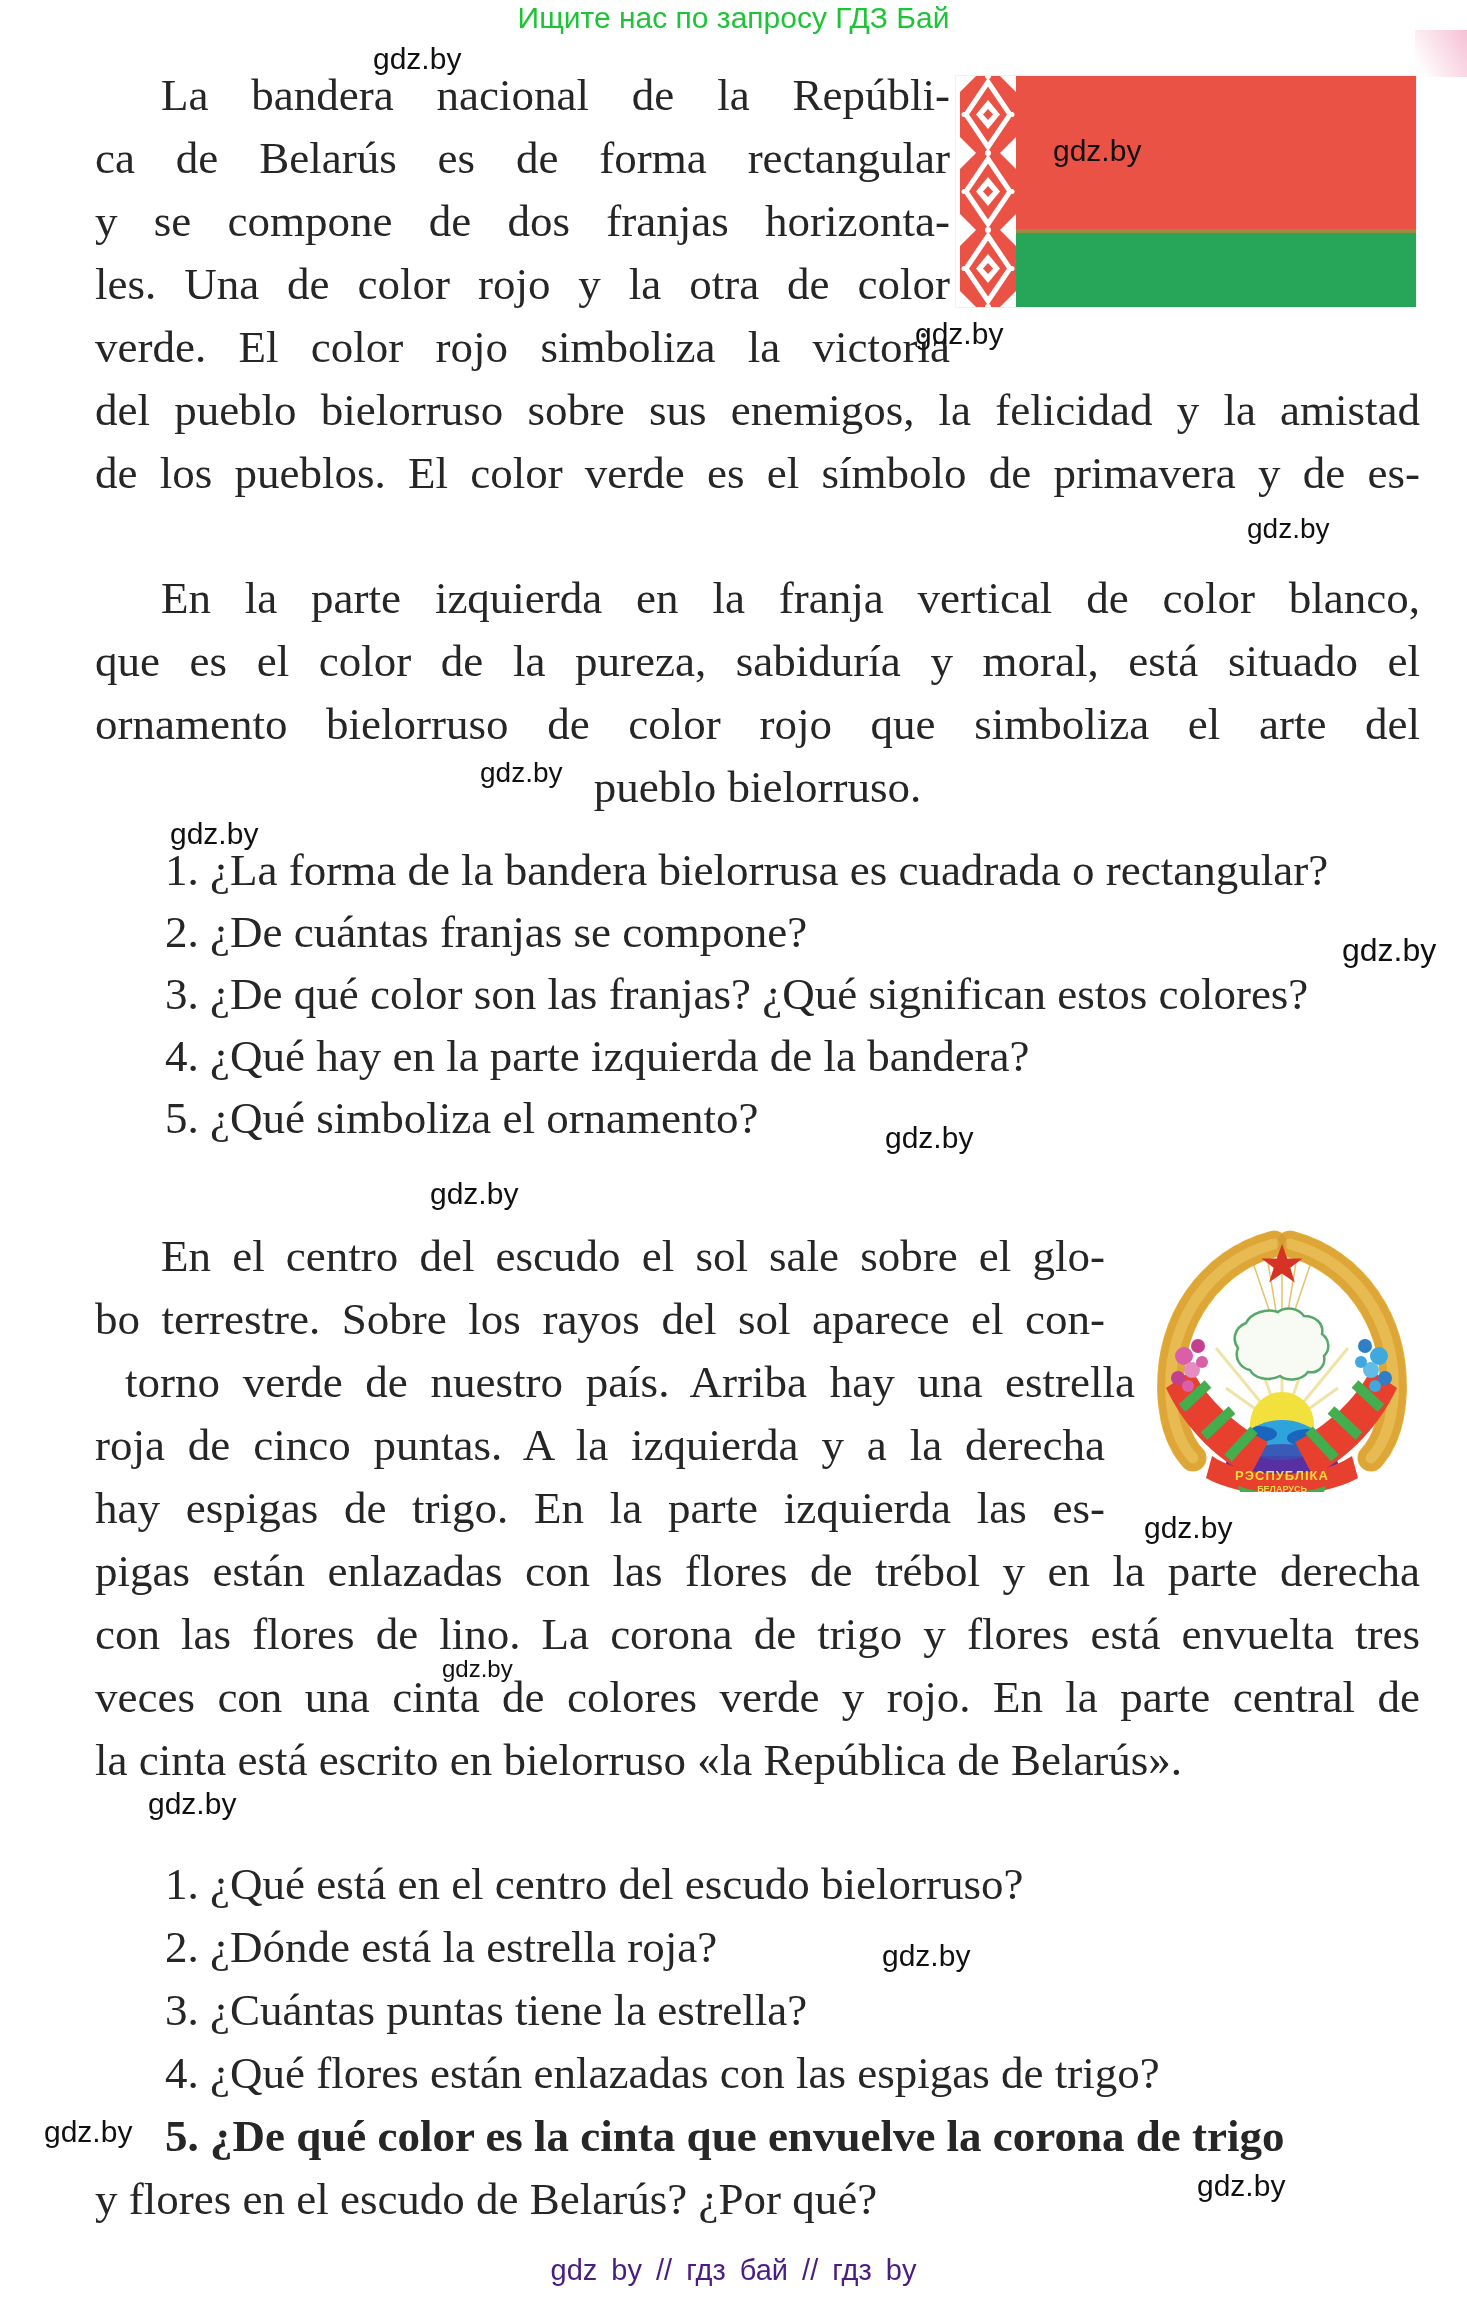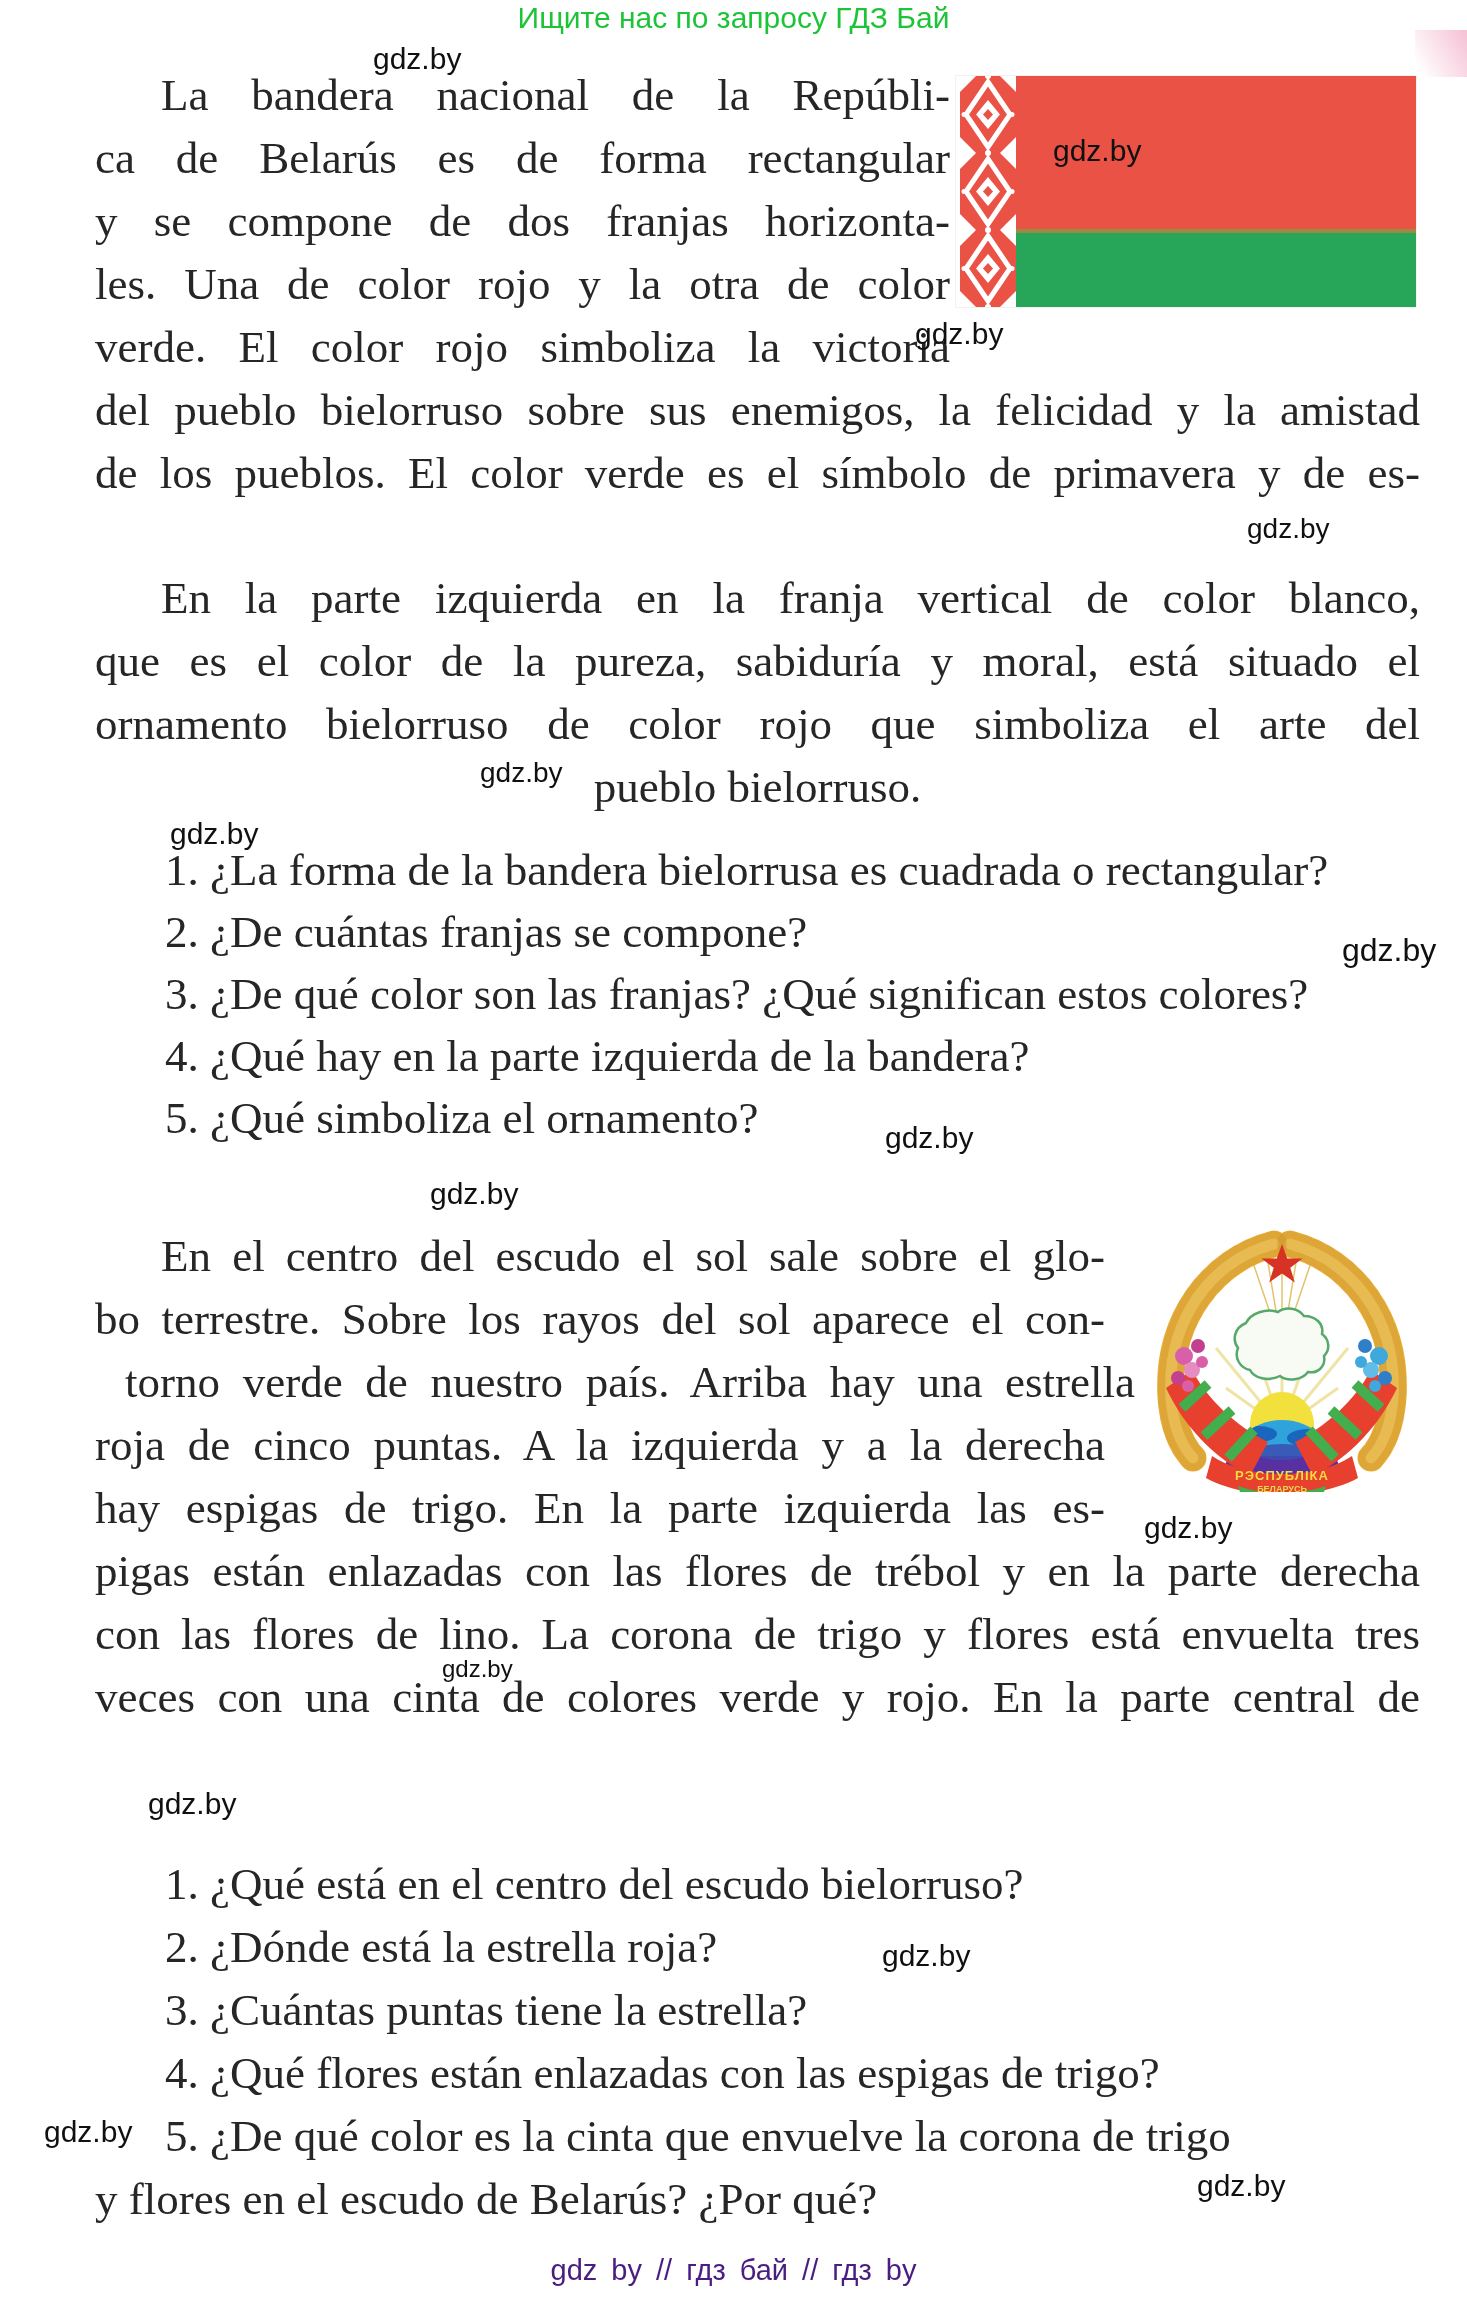--- a/index.html
+++ b/index.html
@@ -180,28 +180,29 @@
 
 <div class="tblock" style="left:95px;top:1225px;width:1325px;">
     <div class="line jf" style="line-height: 63px; height: 63px; width: 1010px; padding-left: 66px;">En el centro del escudo el sol sale sobre el glo-</div>
     <div class="line jf" style="line-height: 63px; height: 63px; width: 1010px;">bo terrestre. Sobre los rayos del sol aparece el con-</div>
     <div class="line jf" style="line-height: 63px; height: 63px; width: 1010px; margin-left: 30px;">torno verde de nuestro país. Arriba hay una estrella</div>
     <div class="line jf" style="line-height: 63px; height: 63px; width: 1010px;">roja de cinco puntas. A la izquierda y a la derecha</div>
     <div class="line jf" style="line-height: 63px; height: 63px; width: 1010px;">hay espigas de trigo. En la parte izquierda las es-</div>
     <div class="line jf" style="line-height: 63px; height: 63px; width: 1325px;">pigas están enlazadas con las flores de trébol y en la parte derecha</div>
     <div class="line jf" style="line-height: 63px; height: 63px; width: 1325px;">con las flores de lino. La corona de trigo y flores está envuelta tres</div>
     <div class="line jf" style="line-height: 63px; height: 63px; width: 1325px;">veces con una cinta de colores verde y rojo. En la parte central de</div>
+    <div class="line" style="line-height: 63px;">la cinta está escrito en bielorruso «la República de Belarús».</div>
   </div>
 
 <div class="tblock" style="left:165px;top:1853px;width:1300px;">
     <div class="line" style="line-height: 63px;">1. ¿Qué está en el centro del escudo bielorruso?</div>
     <div class="line" style="line-height: 63px;">2. ¿Dónde está la estrella roja?</div>
     <div class="line" style="line-height: 63px;">3. ¿Cuántas puntas tiene la estrella?</div>
     <div class="line" style="line-height: 63px;">4. ¿Qué flores están enlazadas con las espigas de trigo?</div>
-    <div class="line" style="line-height: 63px;">5. ¿De qué color es la cinta que envuelve la corona de trigo</div>
+    <div class="line" style="line-height: 63px; font-weight: bold;">5. ¿De qué color es la cinta que envuelve la corona de trigo</div>
     <div class="line" style="line-height: 63px; margin-left: -70px;">y flores en el escudo de Belarús? ¿Por qué?</div>
   </div>
 
 <div id="watermark-layer">
     <span class="wm" style="left: 373px; top: 43px; font-size: 30px;">gdz.by</span>
     <span class="wm" style="left: 1053px; top: 135px; font-size: 30px;">gdz.by</span>
     <span class="wm" style="left: 915px; top: 318px; font-size: 30px;">gdz.by</span>
     <span class="wm" style="left: 1247px; top: 514px; font-size: 28px;">gdz.by</span>
     <span class="wm" style="left: 480px; top: 758px; font-size: 28px;">gdz.by</span>
     <span class="wm" style="left: 170px; top: 818px; font-size: 30px;">gdz.by</span>

